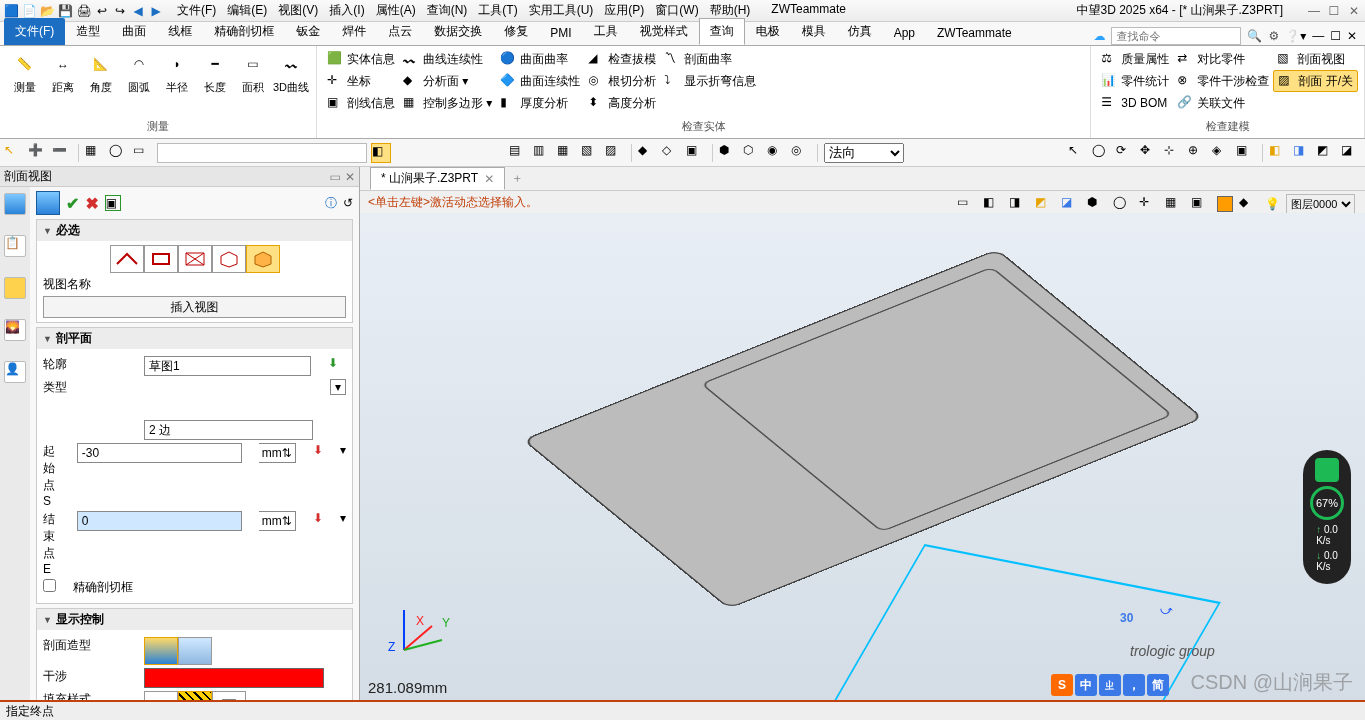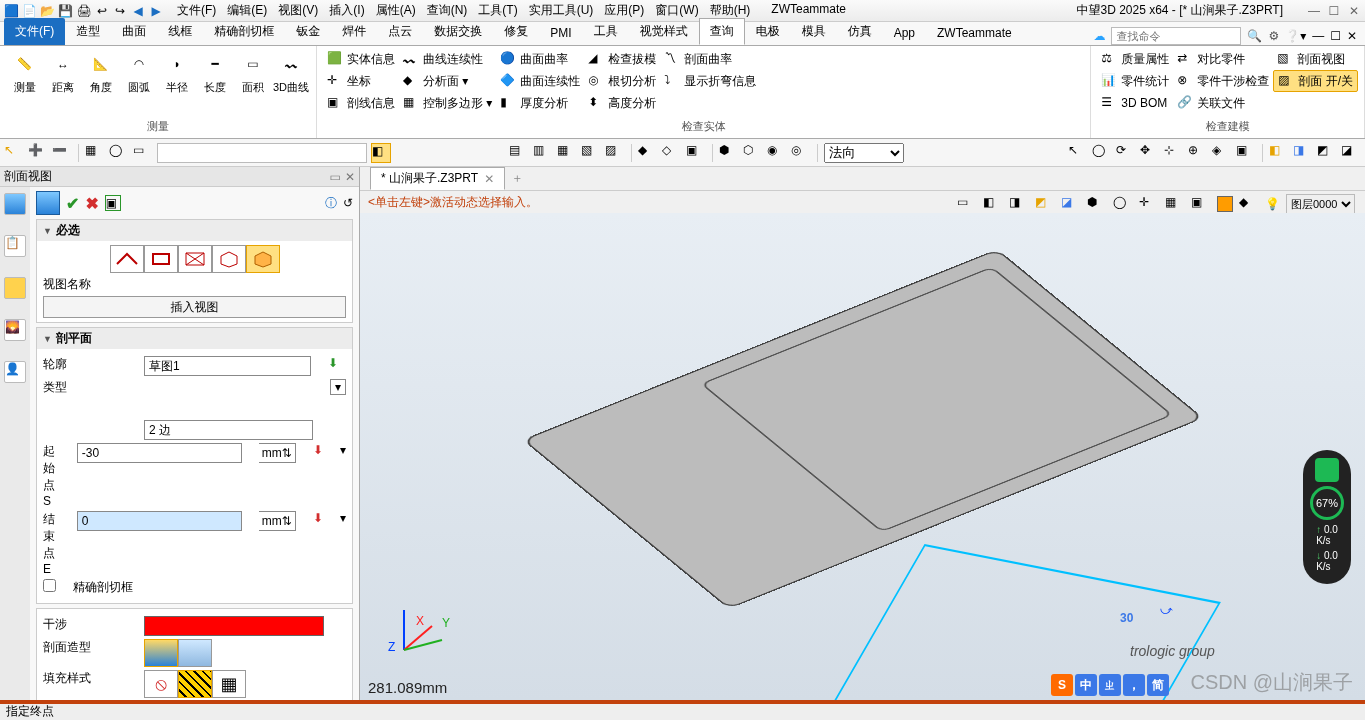--- a/index.html
+++ b/index.html
@@ -88,21 +88,21 @@
 .watermark { position:absolute; right:12px; bottom:4px; color:rgba(120,120,120,.6); font-size:20px; }
 
 .gauge { position:absolute; right:14px; top:450px; width:48px; background:#222; border-radius:24px; padding:8px 4px 12px; color:#fff; display:flex; flex-direction:column; align-items:center; gap:4px; font-size:10px; }
 .gauge .shield { width:24px;height:24px;background:#1db954;border-radius:4px; }
 .gauge .pct { width:34px;height:34px;border:3px solid #1db954;border-radius:50%;display:flex;align-items:center;justify-content:center;font-size:11px; }
 
 .wm-ime { position:absolute; right:196px; bottom:24px; display:flex; gap:2px; }
 .wm-ime .k { width:22px;height:22px;border-radius:3px;display:flex;align-items:center;justify-content:center;font-size:12px;font-weight:bold;color:#fff; }
 .wm-ime .k1{background:#ff6a00;} .wm-ime .k2{background:#3b78e7;} .wm-ime .k3{background:#3b78e7;} .wm-ime .k4{background:#3b78e7;} .wm-ime .k5{background:#3b78e7;}
 
-.status { height:20px; background:#eee; border-top:4px solid #c2410c; display:flex; align-items:flex-end; padding:0 6px; font-size:12px; }
+.status { height:20px; background:#eee; border-top:2px solid #c2410c; display:flex; align-items:center; padding:0 6px; font-size:12px; }
 
 svg { display:block; }
 </style>
 </head>
 <body>
 
 <div class="titlebar">
   <span class="ico">🟦</span>
   <span class="ico">📄</span>
   <span class="ico">📂</span>
@@ -466,31 +466,32 @@
               <span>▾</span>
             </div>
             <div class="opt-row">
               <input type="checkbox" style="">
               <span>精确剖切框</span>
             </div>
           </div>
         </div>
 
         <div class="section">
+          <div class="sec-head">显示控制</div>
           <div class="sec-body">
-            <div class="opt-row">
-              <label>干涉</label>
-              <div class="swatch-red"></div>
-            </div>
             <div class="opt-row">
               <label>剖面造型</label>
               <div class="iconset">
                 <div class="opt sel" style="background:linear-gradient(#ffd966,#2a82d8)"></div>
                 <div class="opt" style="background:linear-gradient(#cfe8ff,#8fb8e0)"></div>
               </div>
+            </div>
+            <div class="opt-row">
+              <label>干涉</label>
+              <div class="swatch-red"></div>
             </div>
             <div class="opt-row hatch-row">
               <label>填充样式</label>
               <div class="iconset">
                 <div class="opt" style="color:#d32f2f">⦸</div>
                 <div class="opt sel" style="background:repeating-linear-gradient(45deg,#ffd000 0 4px,#000 4px 6px)"></div>
                 <div class="opt">▦</div>
               </div>
             </div>
             <div class="opt-row">

